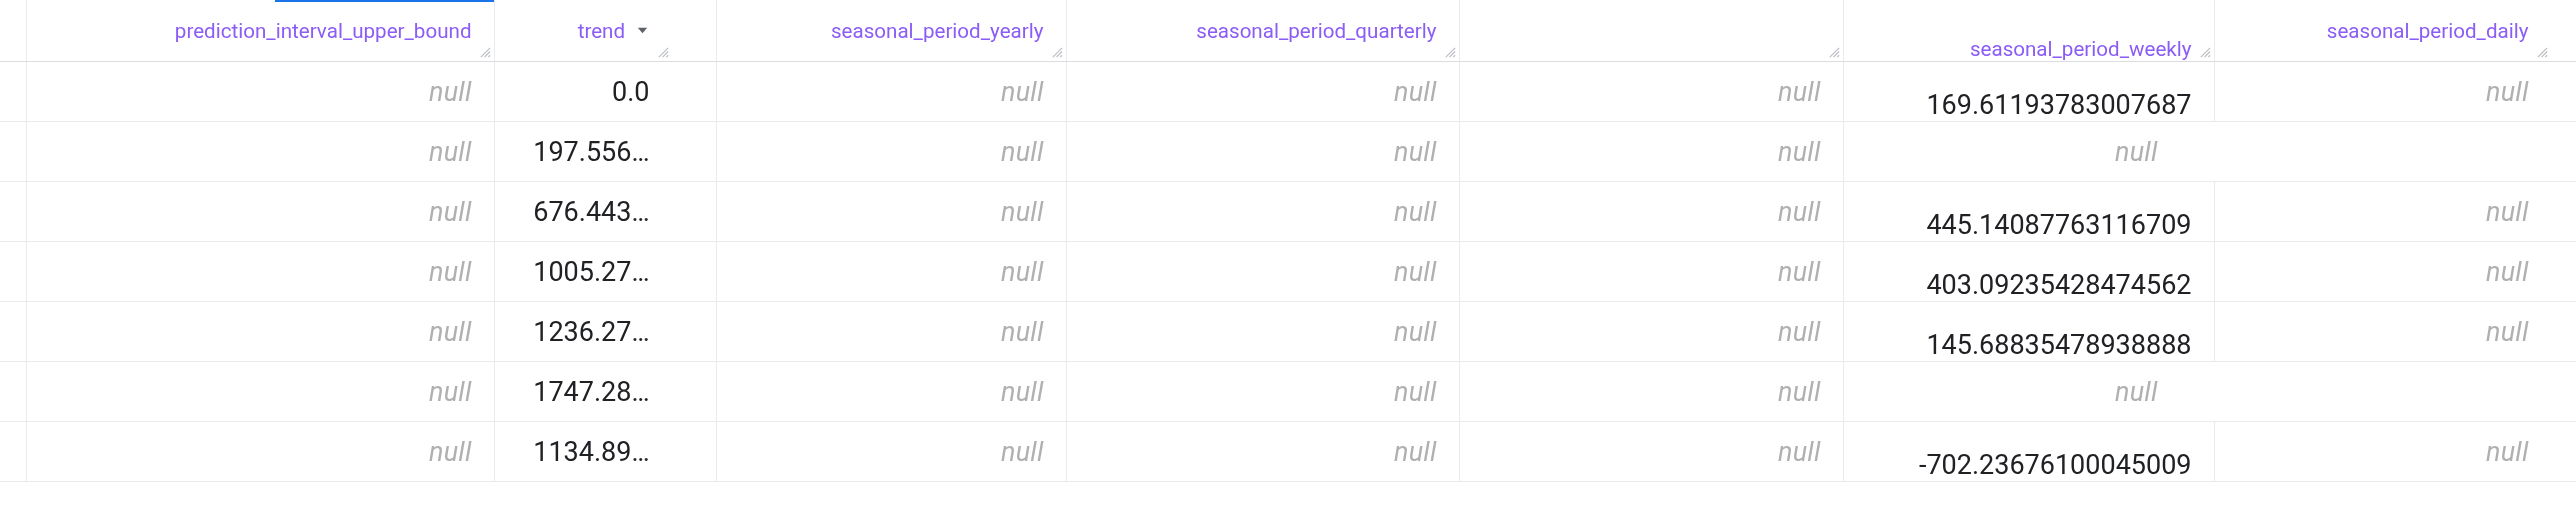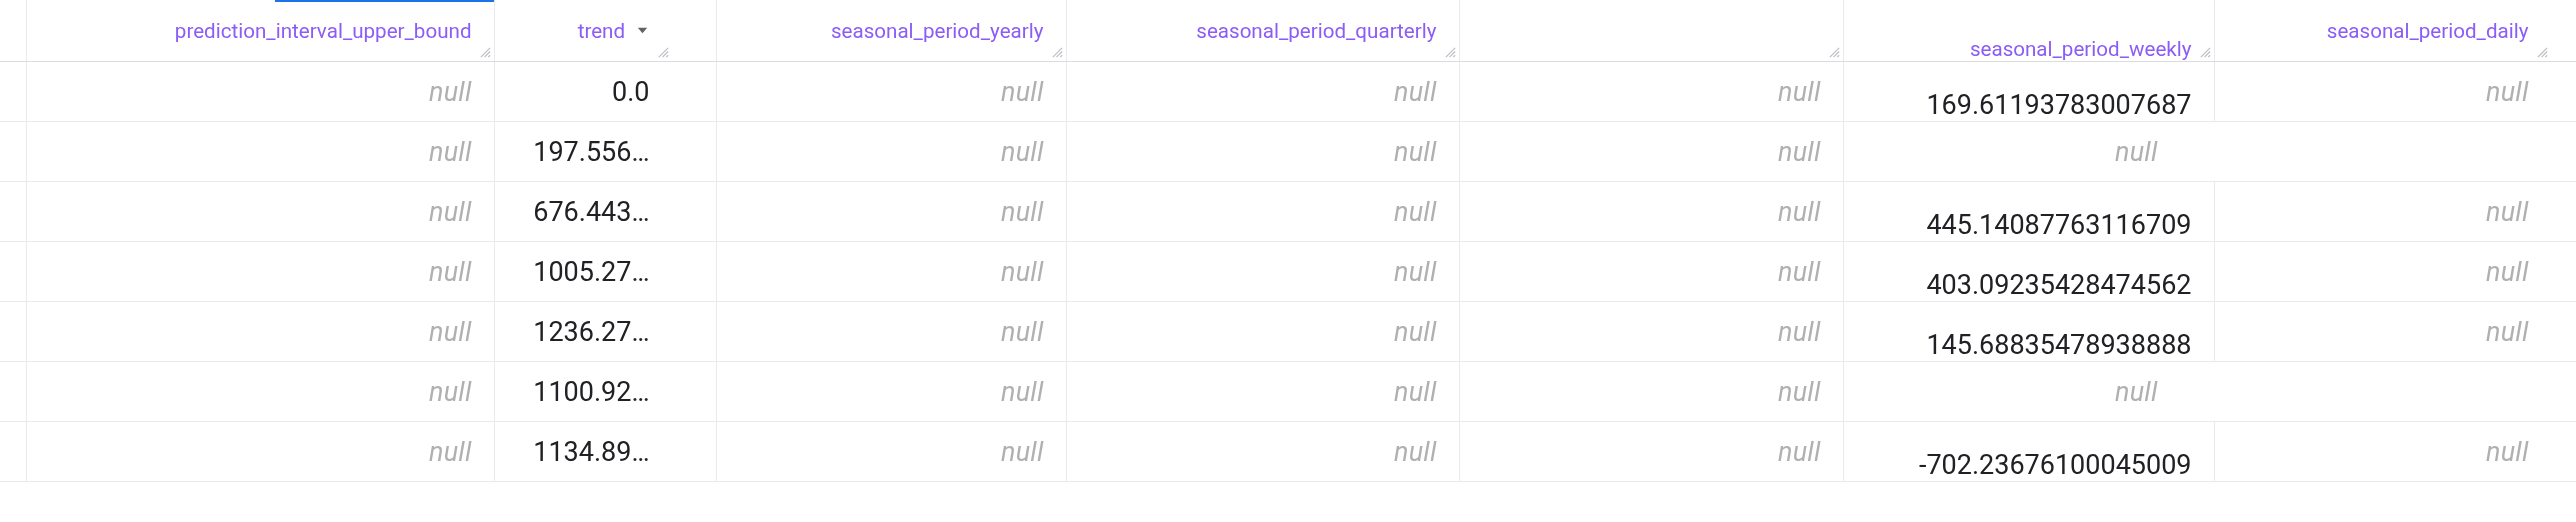--- a/index.html
+++ b/index.html
@@ -273,21 +273,21 @@
         <div class="cell c-daily">
           <span class="null">null</span>
         </div>
       </div>
       <div class="row data-row">
         <div class="cell c-stub"></div>
         <div class="cell c-piub">
           <span class="null">null</span>
         </div>
         <div class="cell c-trend">
-          <span>1100.92…</span>
+          <span>1747.28…</span>
         </div>
         <div class="cell c-yearly">
           <span class="null">null</span>
         </div>
         <div class="cell c-quarterly">
           <span class="null">null</span>
         </div>
         <div class="cell c-monthly">
           <span class="null">null</span>
         </div>

